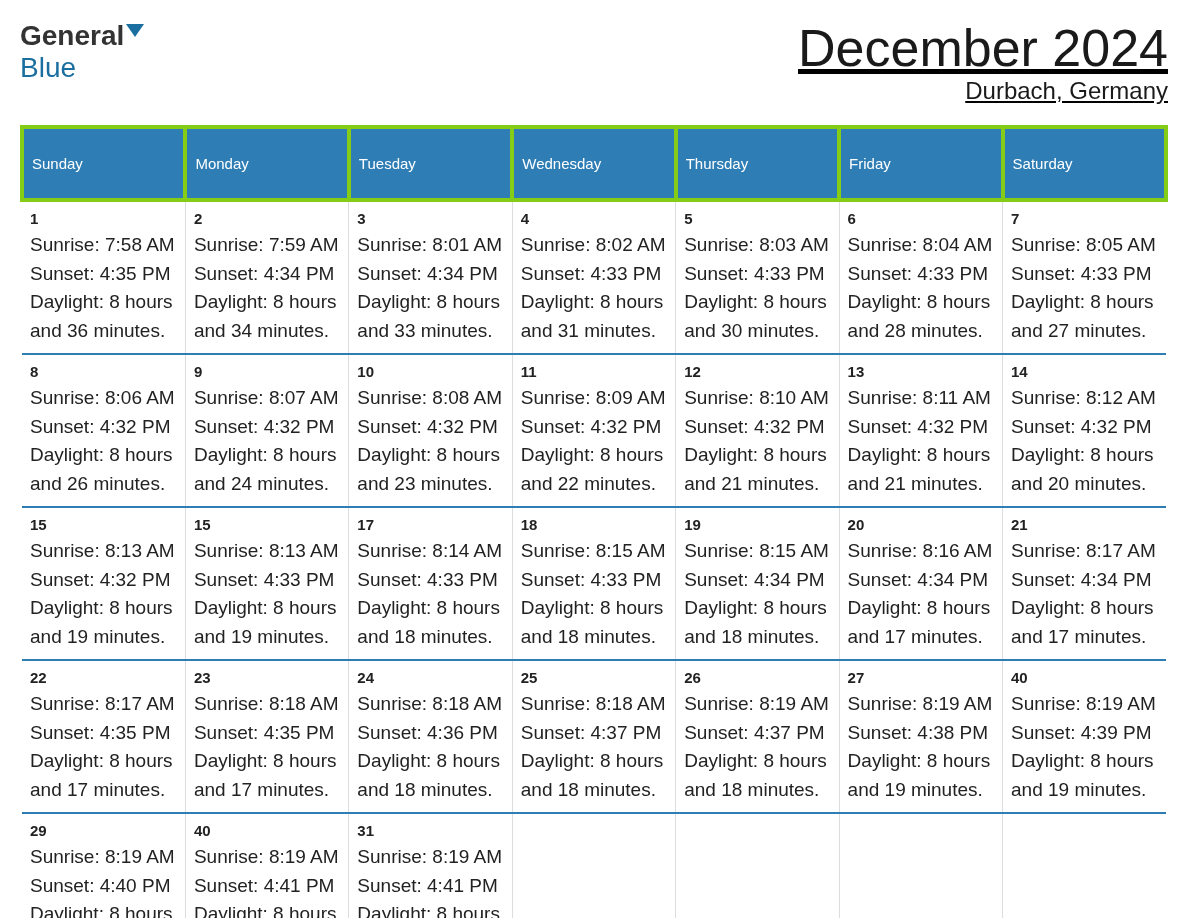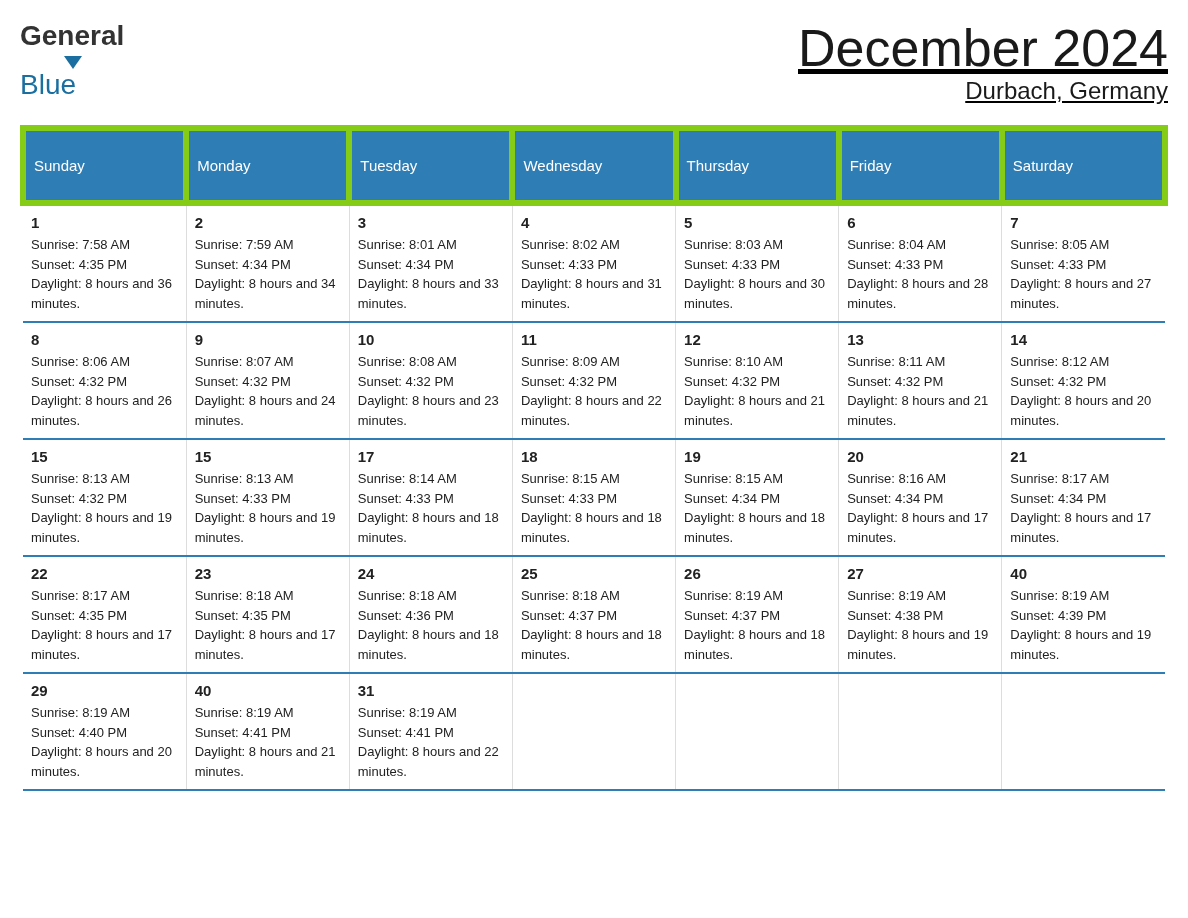--- a/index.html
+++ b/index.html
@@ -16,22 +16,20 @@
       align-items: flex-start;
       margin-bottom: 20px;
     }
     .logo {
       display: flex;
       flex-direction: column;
       align-items: flex-start;
     }
     .logo-row {
       display: flex;
-      align-items: center;
-      flex-direction: column;
     }
     .title-block {
       text-align: right;
       text-decoration: underline;
     }
     .title-block h1 {
       font-size: 52px;
       font-weight: normal;
       color: #1a1a1a;
       line-height: 1.1;
@@ -48,21 +46,21 @@
     }
     thead tr {
       background-color: #2e7db5;
     }
     thead th {
       color: #fff;
       font-size: 15px;
       font-weight: normal;
       padding: 26px 8px;
       text-align: left;
-      border: 6px solid #84cc16;
+      border: 4px solid #84cc16;
     }
     tbody tr {
       border-bottom: 2px solid #2e7db5;
     }
     tbody td {
       vertical-align: top;
       padding: 8px;
       font-size: 13px;
       color: #222;
       border-right: 1px solid #ddd;
@@ -71,21 +69,21 @@
     tbody td:last-child {
       border-right: none;
     }
     .day-num {
       font-size: 15px;
       font-weight: bold;
       display: block;
       margin-bottom: 4px;
     }
     .day-info {
-      font-size: 13px;
+      font-size: 19px;
       line-height: 1.5;
     }
     .empty-cell {
       background: #fff;
     }
   </style>
 </head>
 <body>
 
 <div class="header">

